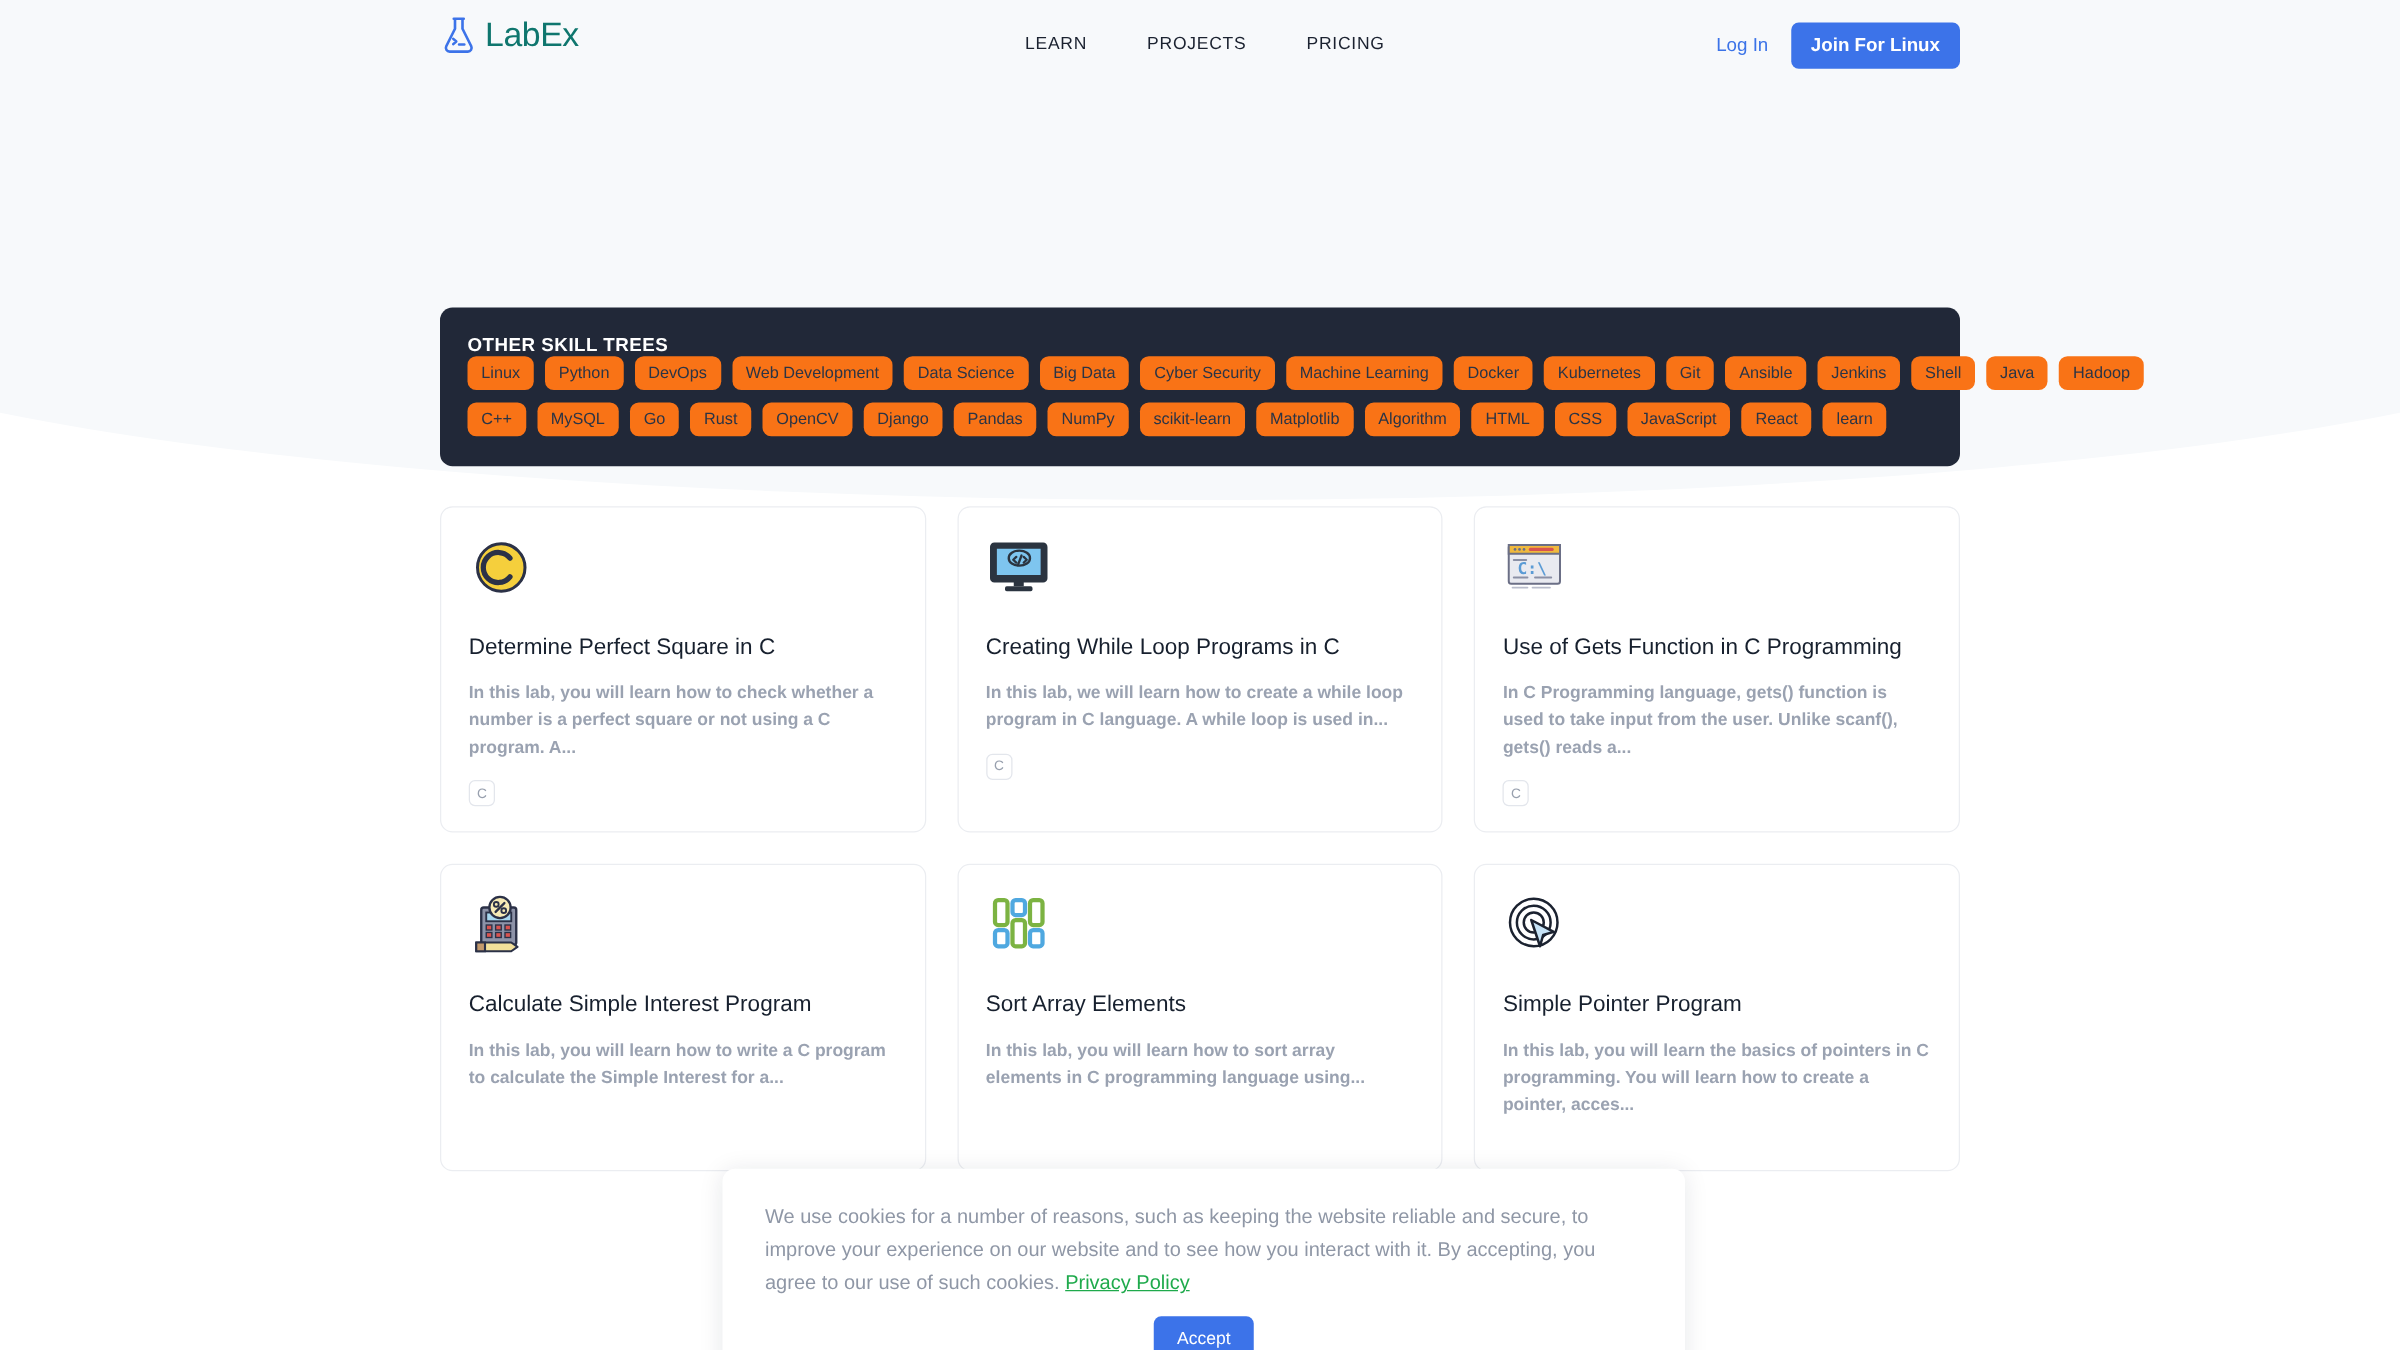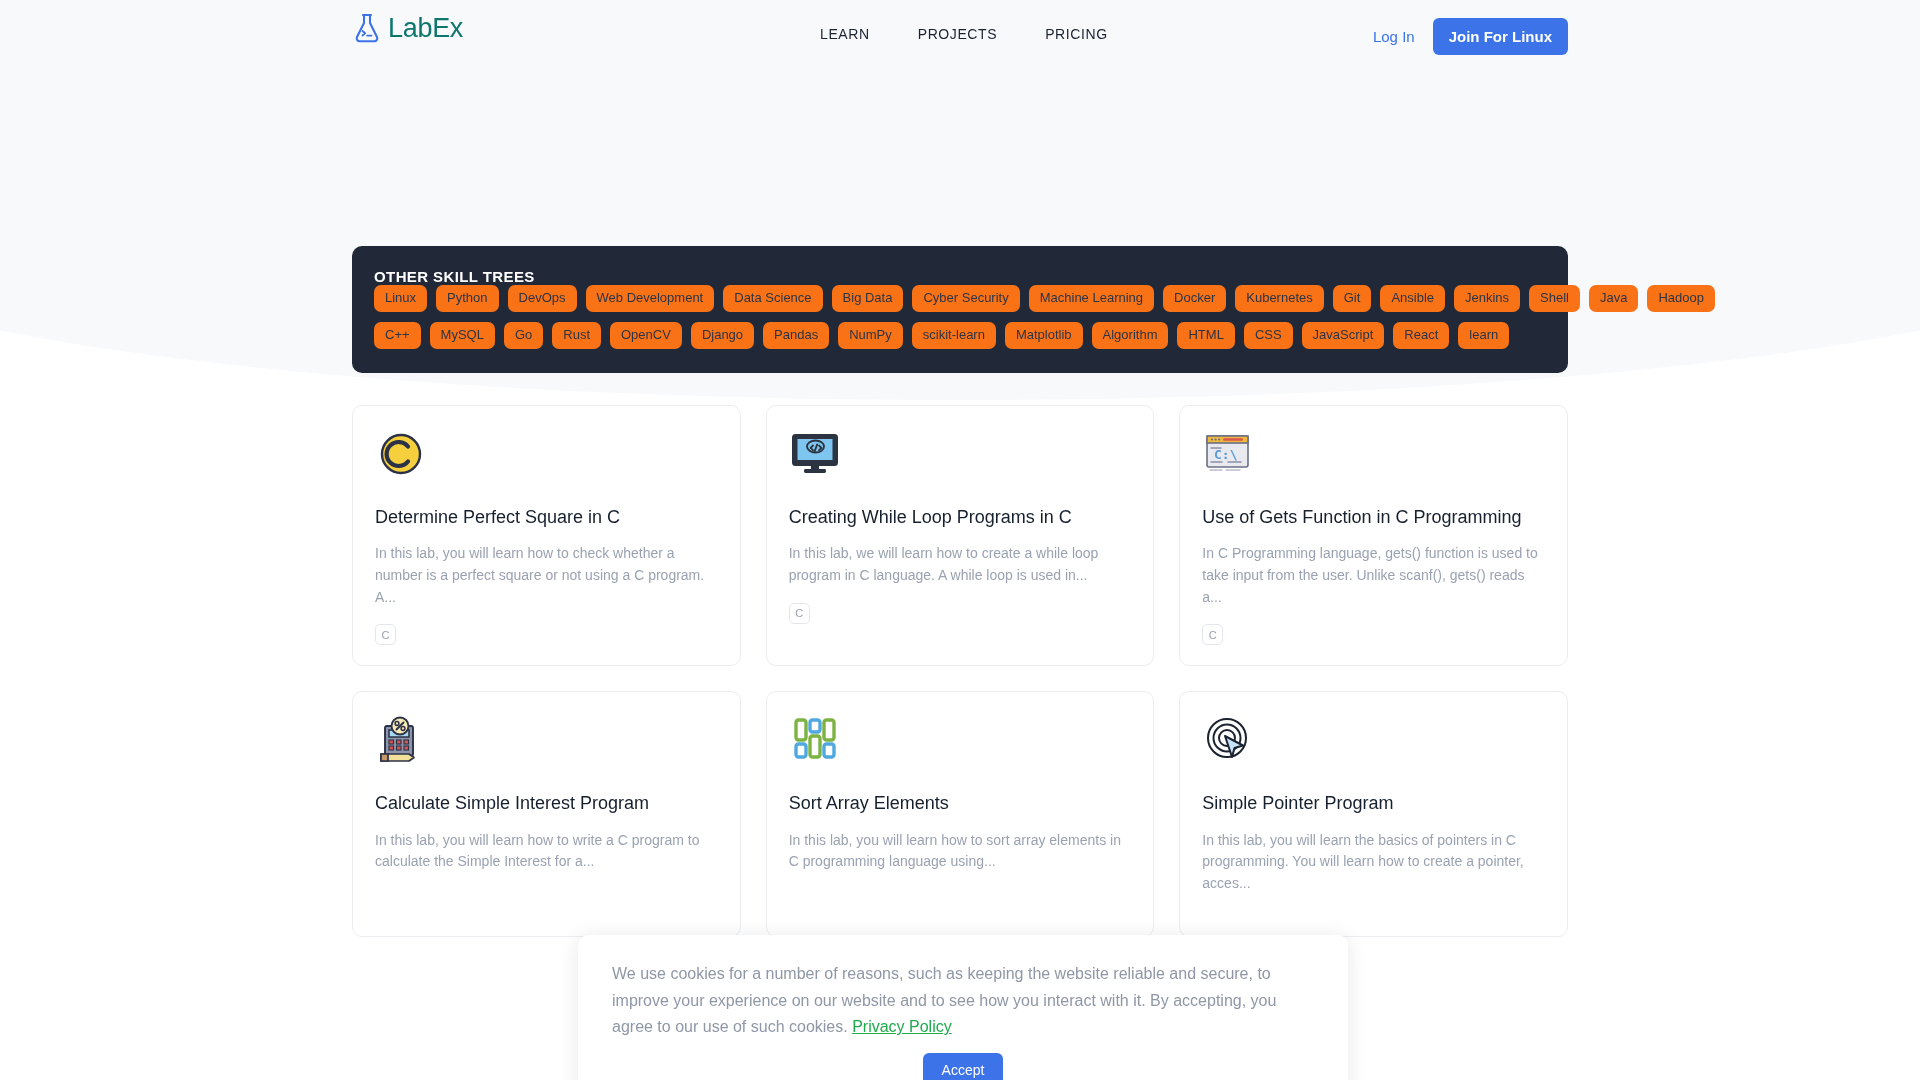--- a/index.html
+++ b/index.html
@@ -170,20 +170,21 @@
     color: #17202e;
     font-weight: 400;
     line-height: 1.3;
     margin-bottom: 14px;
   }
   .card-desc {
     font-size: 14px;
     color: #9aa2b1;
     line-height: 1.55;
     margin-bottom: 16px;
+    font-weight: bold;
   }
   .card-badge {
     display: inline-flex;
     align-items: center;
     justify-content: center;
     width: 21px;
     height: 21px;
     border: 1px solid #e3e6ec;
     border-radius: 5px;
     font-size: 11px;

